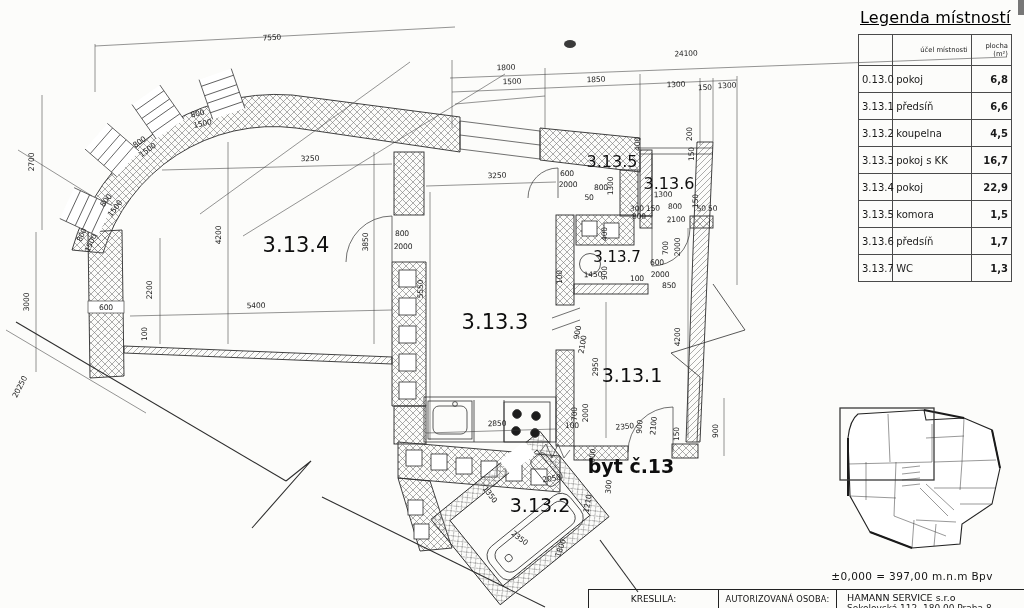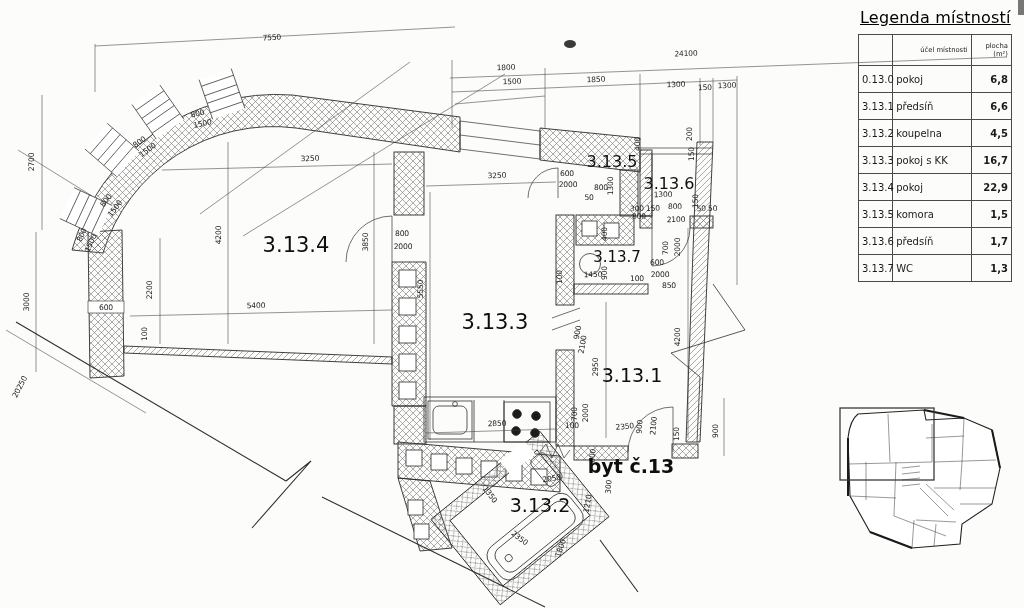--- a/index.html
+++ b/index.html
@@ -426,15 +426,24 @@
           </tr>
           <tr>
             <td class="c1">3.13.7</td>
             <td class="c2">WC</td>
             <td class="c3">1,3</td>
           </tr>
         </tbody>
   </table>
 </div>
 
+<div class="elev">±0,000  =  397,00  m.n.m  Bpv</div>
+<div class="tblock">
+  <div class="tb-cell tb-c1">KRESLILA:</div>
+  <div class="tb-cell tb-c2">AUTORIZOVANÁ OSOBA:</div>
+  <div class="tb-cell tb-c3">
+    <div>HAMANN SERVICE s.r.o</div>
+    <div class="addr">Sokolovská 112, 180 00 Praha 8</div>
+  </div>
+</div>
 <div class="corner-smudge"></div>
 
 </div>
 
 </body></html>

